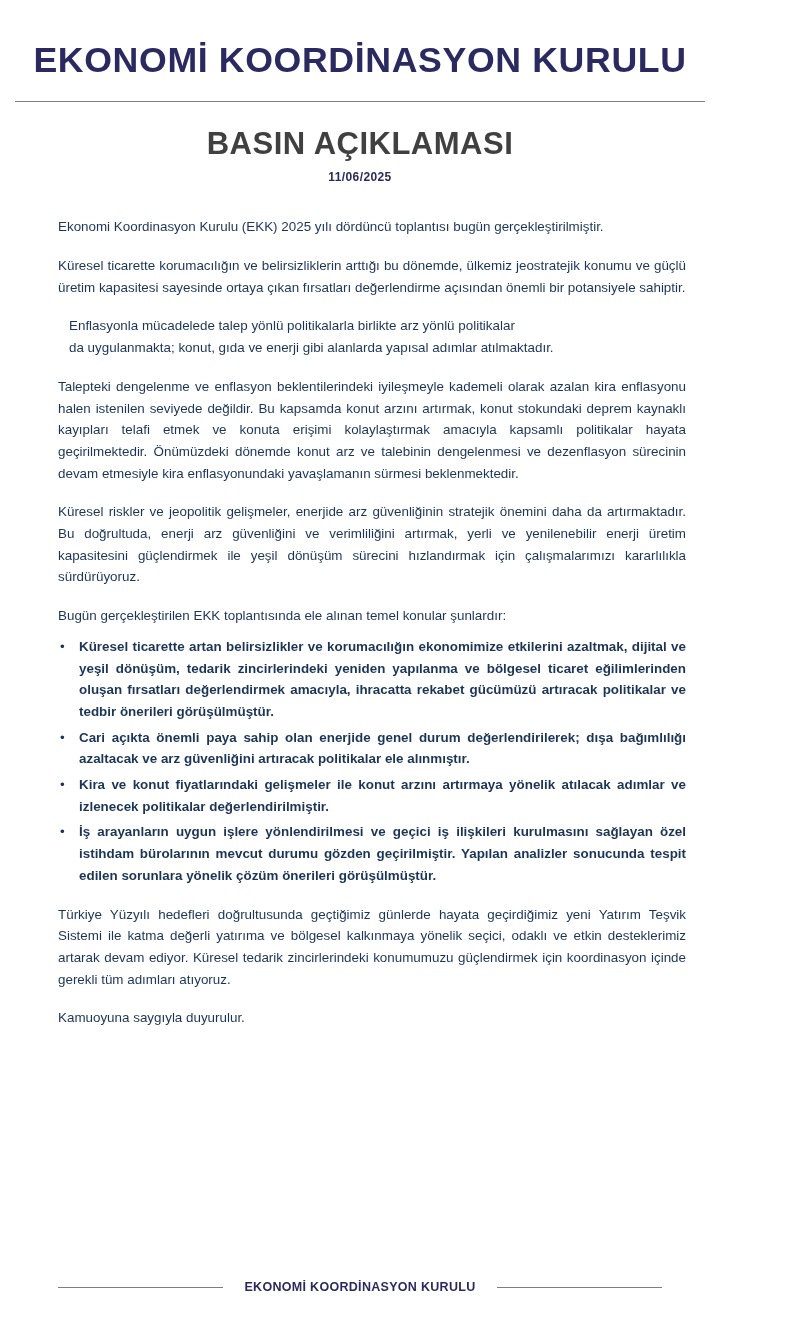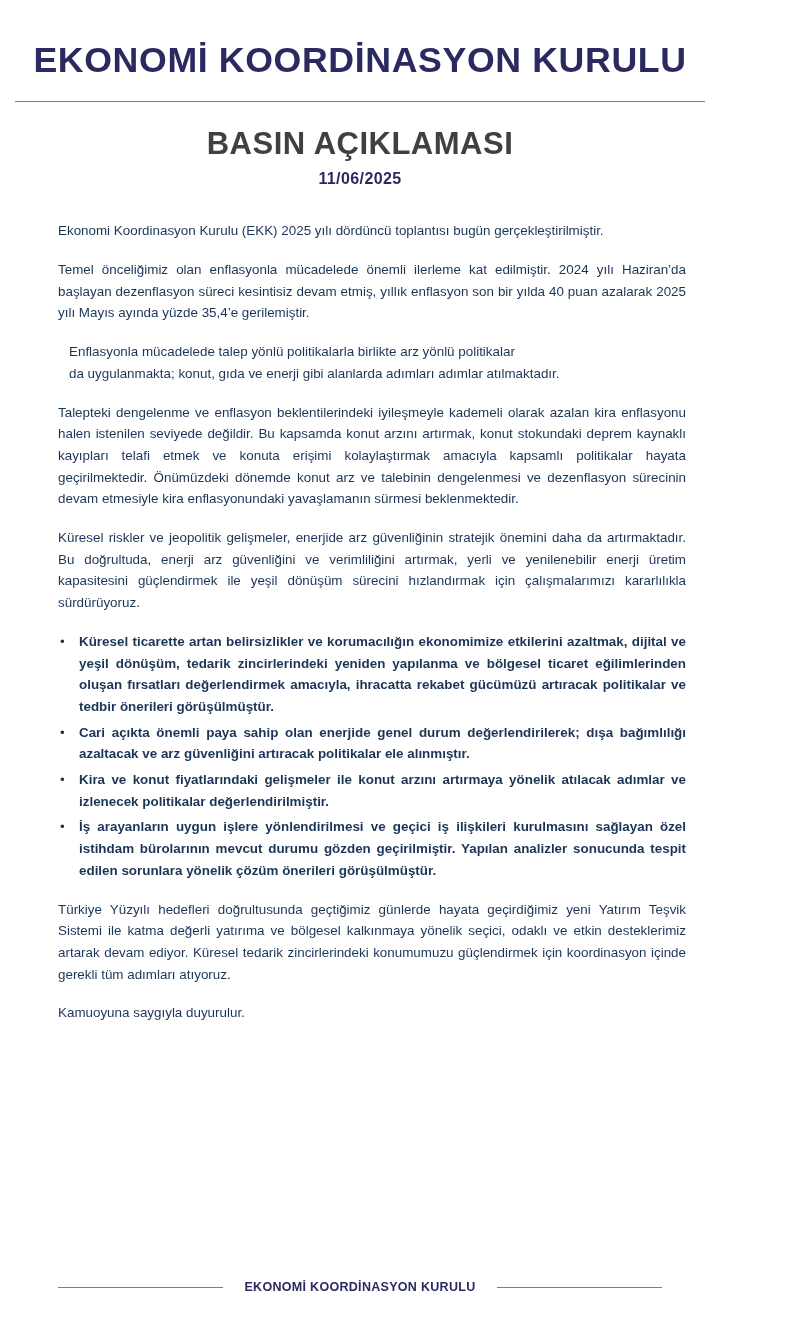--- a/index.html
+++ b/index.html
@@ -48,21 +48,21 @@
   }
   .doc-subtitle {
     font-size: 31px;
     font-weight: 700;
     letter-spacing: 0.5px;
     color: #404040;
     margin: 26px 0 0 0;
     line-height: 1.05;
   }
   .doc-date {
-    font-size: 16px;
+    font-size: 12px;
     font-weight: 700;
     color: #2b2a60;
     letter-spacing: 0.4px;
     margin: 10px 0 0 0;
   }
 
   
   .doc-body {
     margin: 0;
     padding: 32px 34px 0 58px;
@@ -152,33 +152,34 @@
     <h1 class="org-title">EKONOMİ KOORDİNASYON KURULU</h1>
     <div class="header-rule"></div>
     <h2 class="doc-subtitle">BASIN AÇIKLAMASI</h2>
     <div class="doc-date">11/06/2025</div>
   </header>
 
   <main class="doc-body">
 
     <p class="para">Ekonomi Koordinasyon Kurulu (EKK) 2025 yılı dördüncü toplantısı bugün gerçekleştirilmiştir.</p>
 
-
-
-    <p class="para">Temel önceliğimiz olan enflasyonla mücadelede önemli ilerleme kat edilmiştir. 2024 yılı Haziran’da başlayan dezenflasyon süreci kesintisiz devam etmiş, yıllık enflasyon son bir yılda 40 puan azalarak 2025 yılı Mayıs ayında yüzde 35,4’e gerilemiştir.</p>
+    <p class="para">Küresel ticarette korumacılığın ve belirsizliklerin arttığı bu dönemde, ülkemiz jeostratejik konumu ve güçlü üretim kapasitesi sayesinde ortaya çıkan fırsatları değerlendirme açısından önemli bir potansiyele sahiptir.</p>
+
+
 
     <p class="para noj">
       <span class="brline">Enflasyonla mücadelede talep yönlü politikalarla birlikte arz yönlü politikalar</span>
-      <span class="brline">da uygulanmakta; konut, gıda ve enerji gibi alanlarda adımları adımlar atılmaktadır.</span>
+      <span class="brline">da uygulanmakta; konut, gıda ve enerji gibi alanlarda yapısal adımlar atılmaktadır.</span>
     </p>
 
     <p class="para">Talepteki dengelenme ve enflasyon beklentilerindeki iyileşmeyle kademeli olarak azalan kira enflasyonu halen istenilen seviyede değildir. Bu kapsamda konut arzını artırmak, konut stokundaki deprem kaynaklı kayıpları telafi etmek ve konuta erişimi kolaylaştırmak amacıyla kapsamlı politikalar hayata geçirilmektedir. Önümüzdeki dönemde konut arz ve talebinin dengelenmesi ve dezenflasyon sürecinin devam etmesiyle kira enflasyonundaki yavaşlamanın sürmesi beklenmektedir.</p>
 
     <p class="para">Küresel riskler ve jeopolitik gelişmeler, enerjide arz güvenliğinin stratejik önemini daha da artırmaktadır. Bu doğrultuda, enerji arz güvenliğini ve verimliliğini artırmak, yerli ve yenilenebilir enerji üretim kapasitesini güçlendirmek ile yeşil dönüşüm sürecini hızlandırmak için çalışmalarımızı kararlılıkla sürdürüyoruz.</p>
 
+    <p class="para list-intro">Bugün gerçekleştirilen EKK toplantısında ele alınan temel konular şunlardır:</p>
 
     <ul class="bullet-list">
       <li class="bullet-item">
         <span class="bullet-dot">•</span>
         <span class="bullet-text">Küresel ticarette artan belirsizlikler ve korumacılığın ekonomimize etkilerini azaltmak, dijital ve yeşil dönüşüm, tedarik zincirlerindeki yeniden yapılanma ve bölgesel ticaret eğilimlerinden oluşan fırsatları değerlendirmek amacıyla, ihracatta rekabet gücümüzü artıracak politikalar ve tedbir önerileri görüşülmüştür.</span>
       </li>
       <li class="bullet-item">
         <span class="bullet-dot">•</span>
         <span class="bullet-text">Cari açıkta önemli paya sahip olan enerjide genel durum değerlendirilerek; dışa bağımlılığı azaltacak ve arz güvenliğini artıracak politikalar ele alınmıştır.</span>
       </li>

